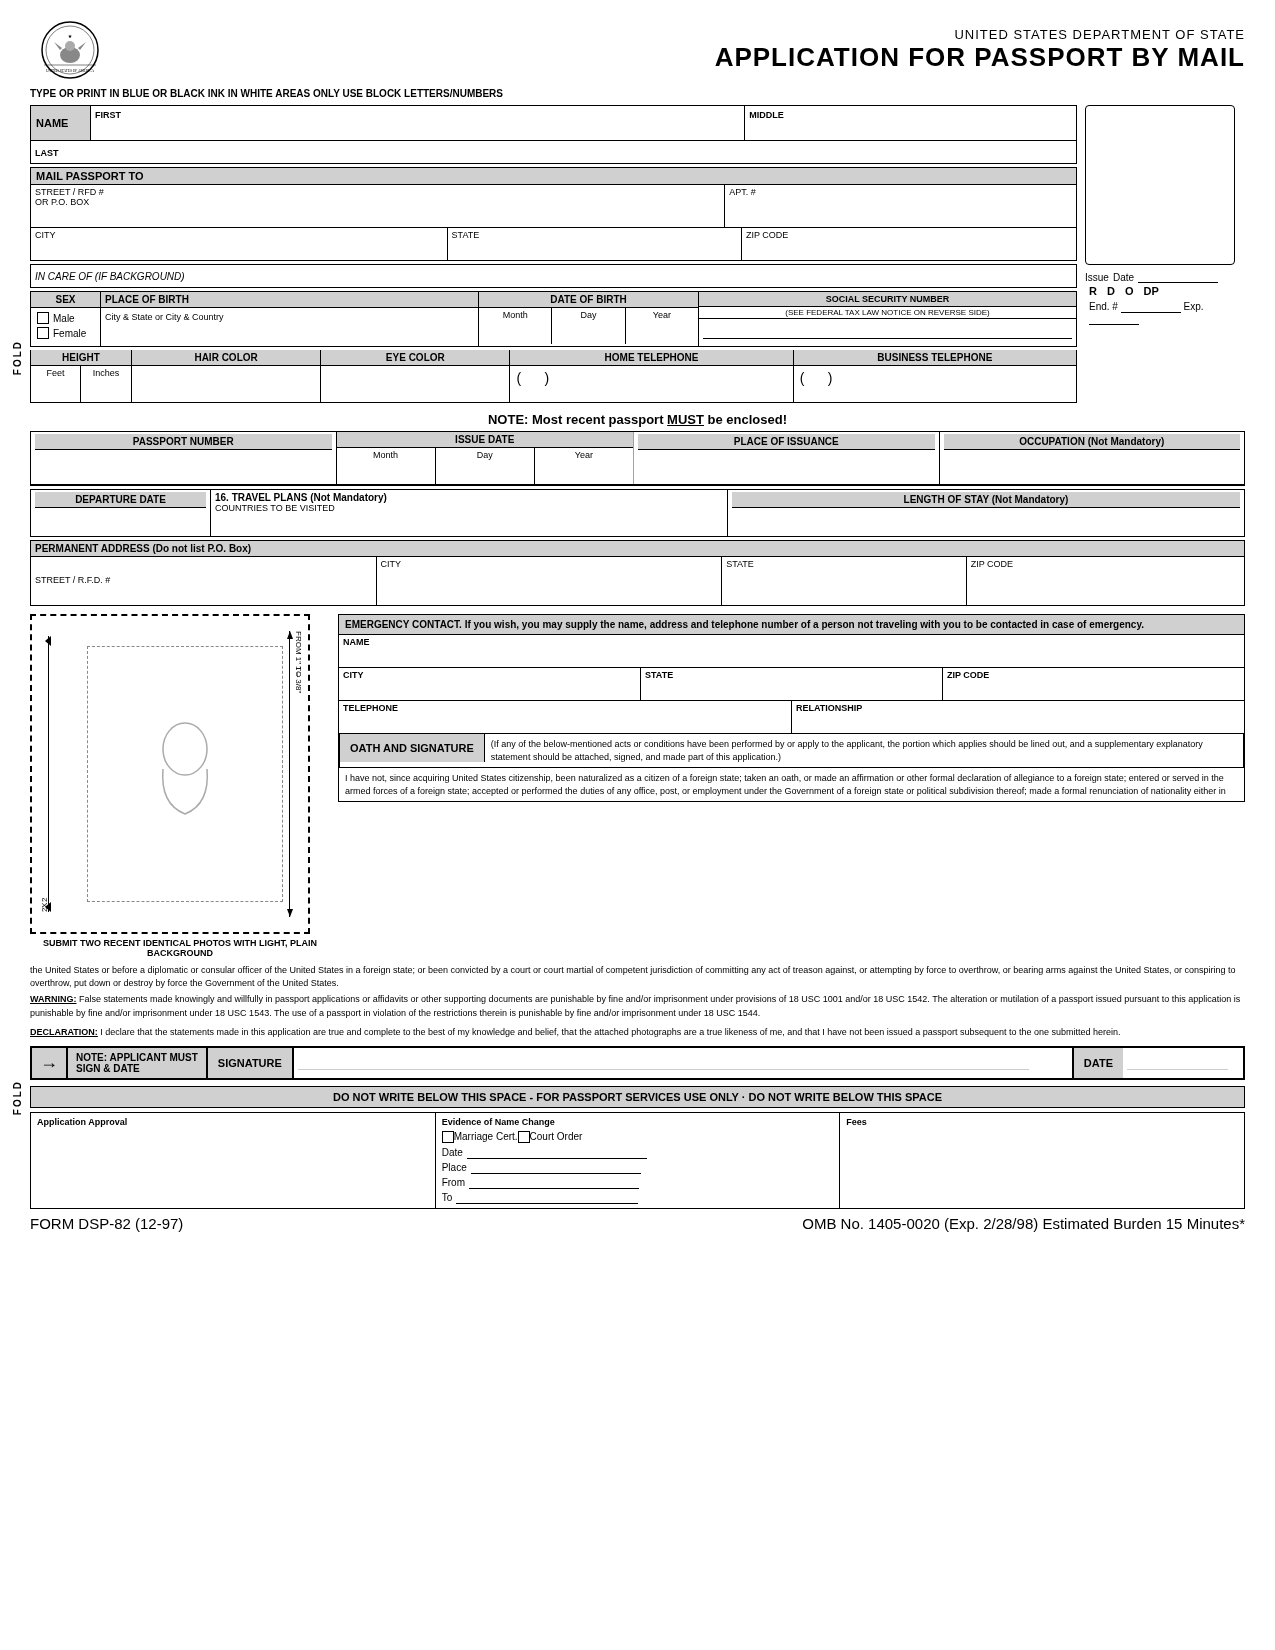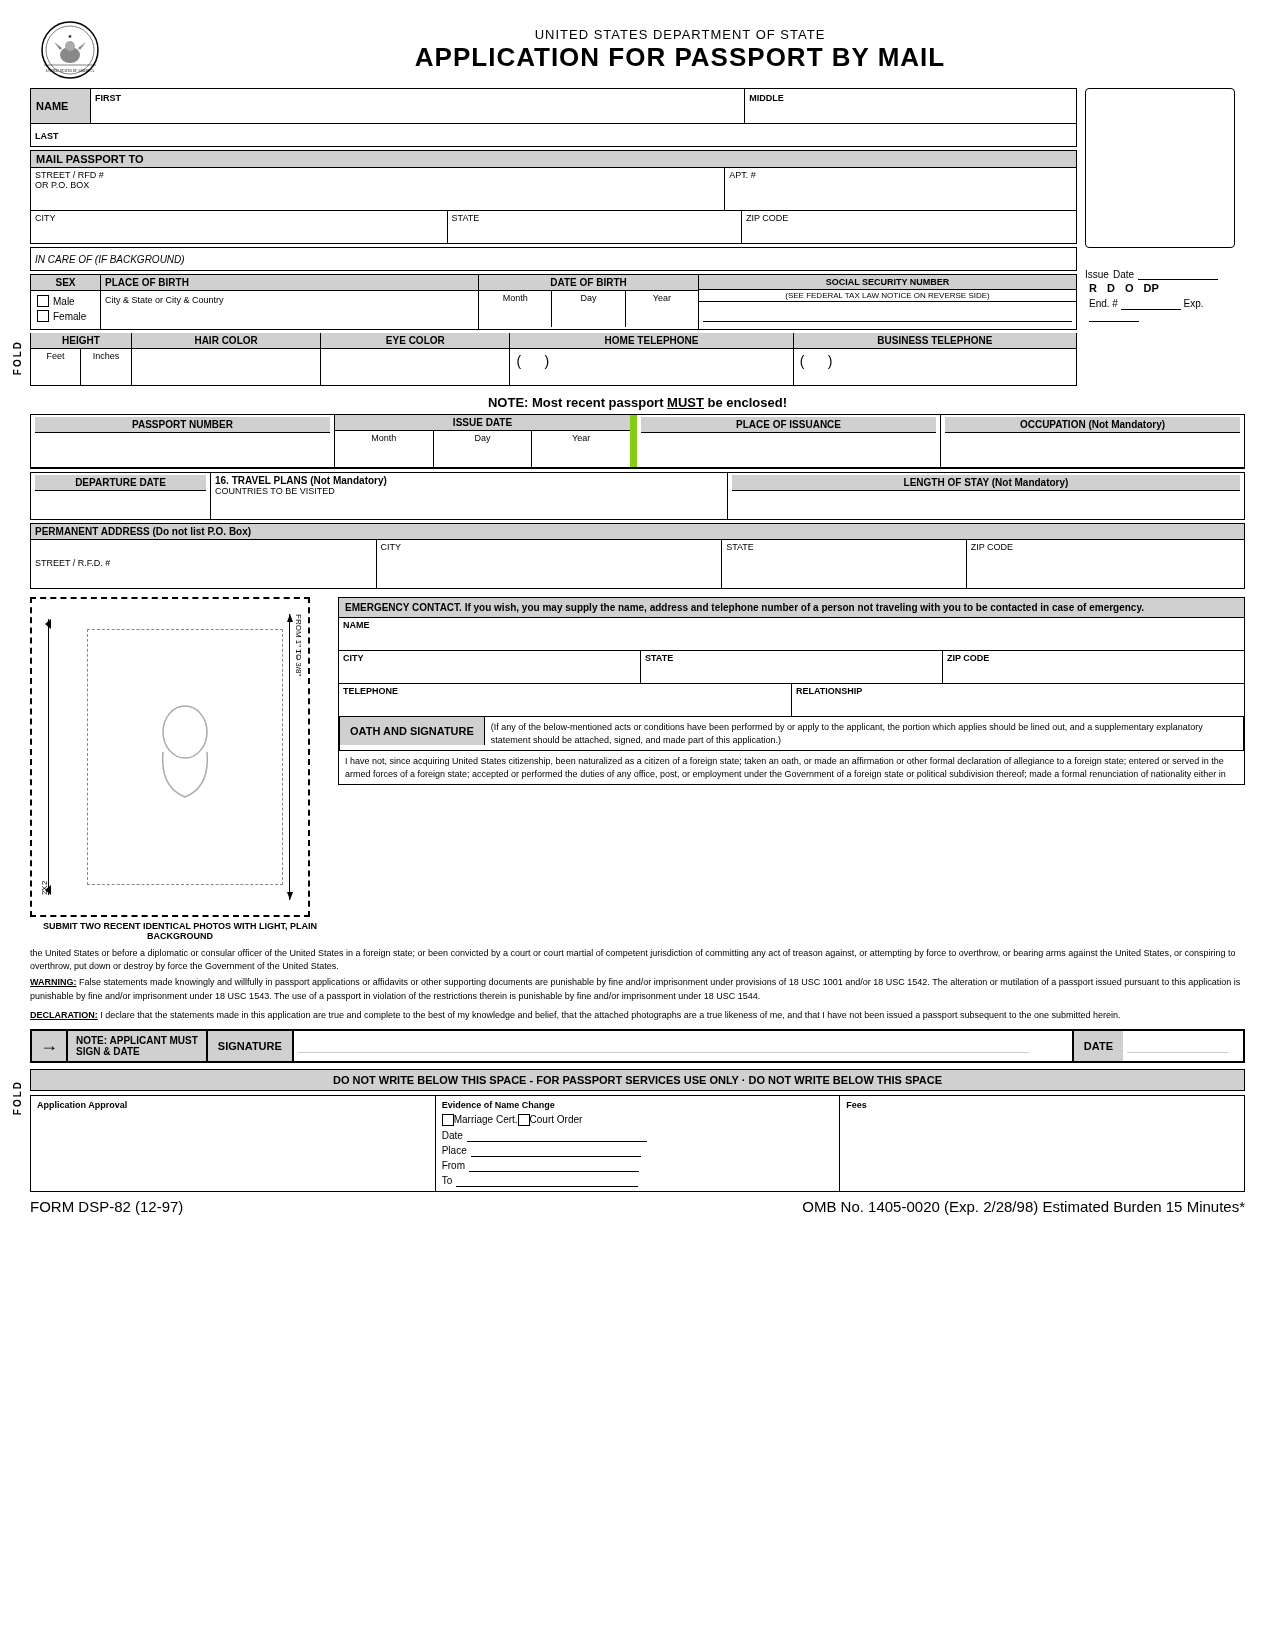--- a/index.html
+++ b/index.html
@@ -24,21 +24,21 @@
       margin-bottom: 8px;
       padding-left: 10px;
     }
     .seal {
       width: 60px;
       height: 60px;
       margin-right: 15px;
       flex-shrink: 0;
     }
     .header-text {
-      text-align: center;
+      text-align: right;
       flex: 1;
     }
     .header-text .dept {
       font-size: 13px;
       letter-spacing: 1px;
     }
     .header-text .title {
       font-size: 26px;
       font-weight: bold;
       letter-spacing: 1px;
@@ -59,21 +59,21 @@
       width: 160px;
       flex-shrink: 0;
     }
     .photo-box {
       width: 150px;
       height: 160px;
       border: 1px solid #000;
       border-radius: 4px;
     }
     .issue-area {
-      margin-top: 20px;
+      margin-top: 6px;
       font-size: 10px;
     }
     .issue-line {
       display: flex;
       align-items: center;
       gap: 4px;
       margin-top: 2px;
     }
     .field-input {
       height: 18px;
@@ -327,21 +327,21 @@
       display: flex;
       border-bottom: 1px solid #000;
     }
     .pp-num-cell {
       flex: 1.5;
       border-right: 1px solid #000;
       padding: 2px 4px;
     }
     .pp-issue-cell {
       flex: 1.5;
-      border-right: 7px solid #84cc16;
+      border-right: 1px solid #84cc16;
     }
     .pp-issue-header {
       background: #d0d0d0;
       font-weight: bold;
       font-size: 10px;
       padding: 2px 4px;
       border-bottom: 1px solid #000;
       text-align: center;
     }
     .pp-issue-sub {
@@ -626,20 +626,21 @@
         <text x="30" y="52" text-anchor="middle" font-size="3.5" font-family="serif">UNITED STATES OF AMERICA</text>
         <line x1="4" y1="45" x2="56" y2="45" stroke="#000" stroke-width="0.5"></line>
       </svg>
     </div>
     <div class="header-text">
       <div class="dept">UNITED STATES DEPARTMENT OF STATE</div>
       <div class="title">APPLICATION FOR PASSPORT BY MAIL</div>
     </div>
   </div>
 
+  <div class="instruction-bar">TYPE OR PRINT IN BLUE OR BLACK INK IN WHITE AREAS ONLY   USE BLOCK LETTERS/NUMBERS</div>
 
   <div class="main-form">
     <div class="form-left">
 
       <div class="name-row">
         <div class="name-label-cell">NAME</div>
         <div class="name-first-cell">
           <span class="name-sub-label">FIRST</span>
           <input type="text" class="field-input" style="">
         </div>

